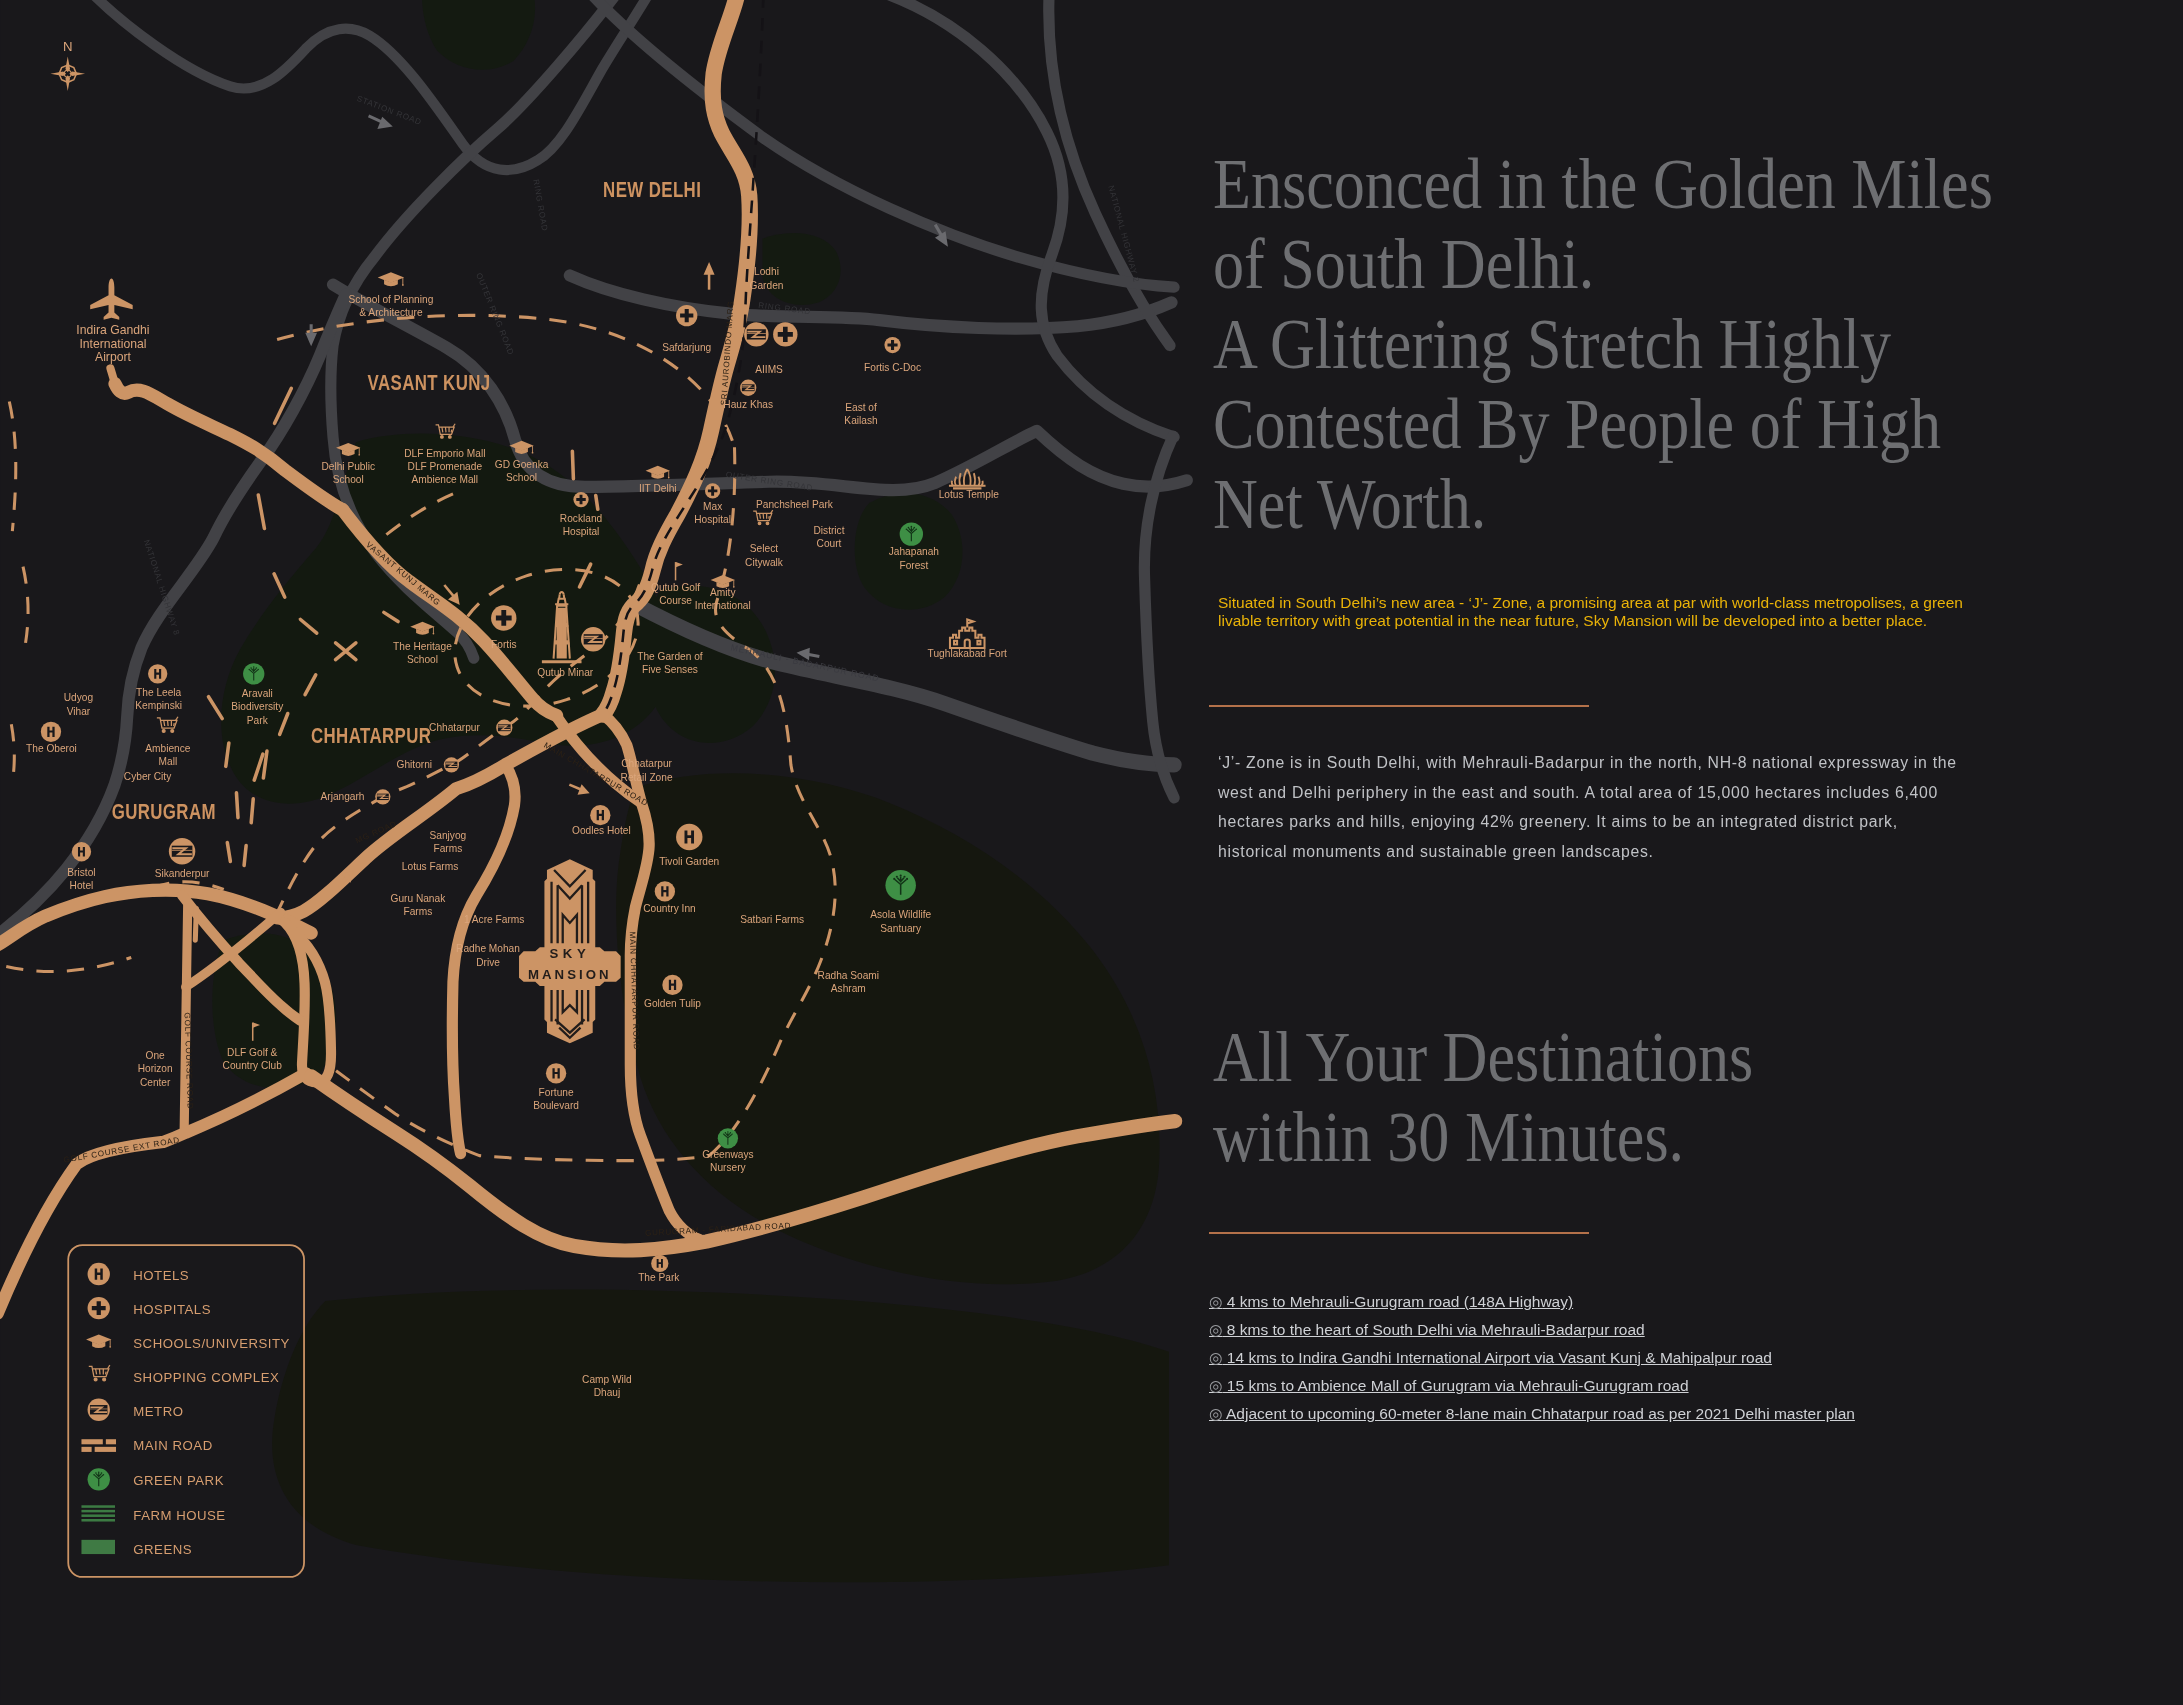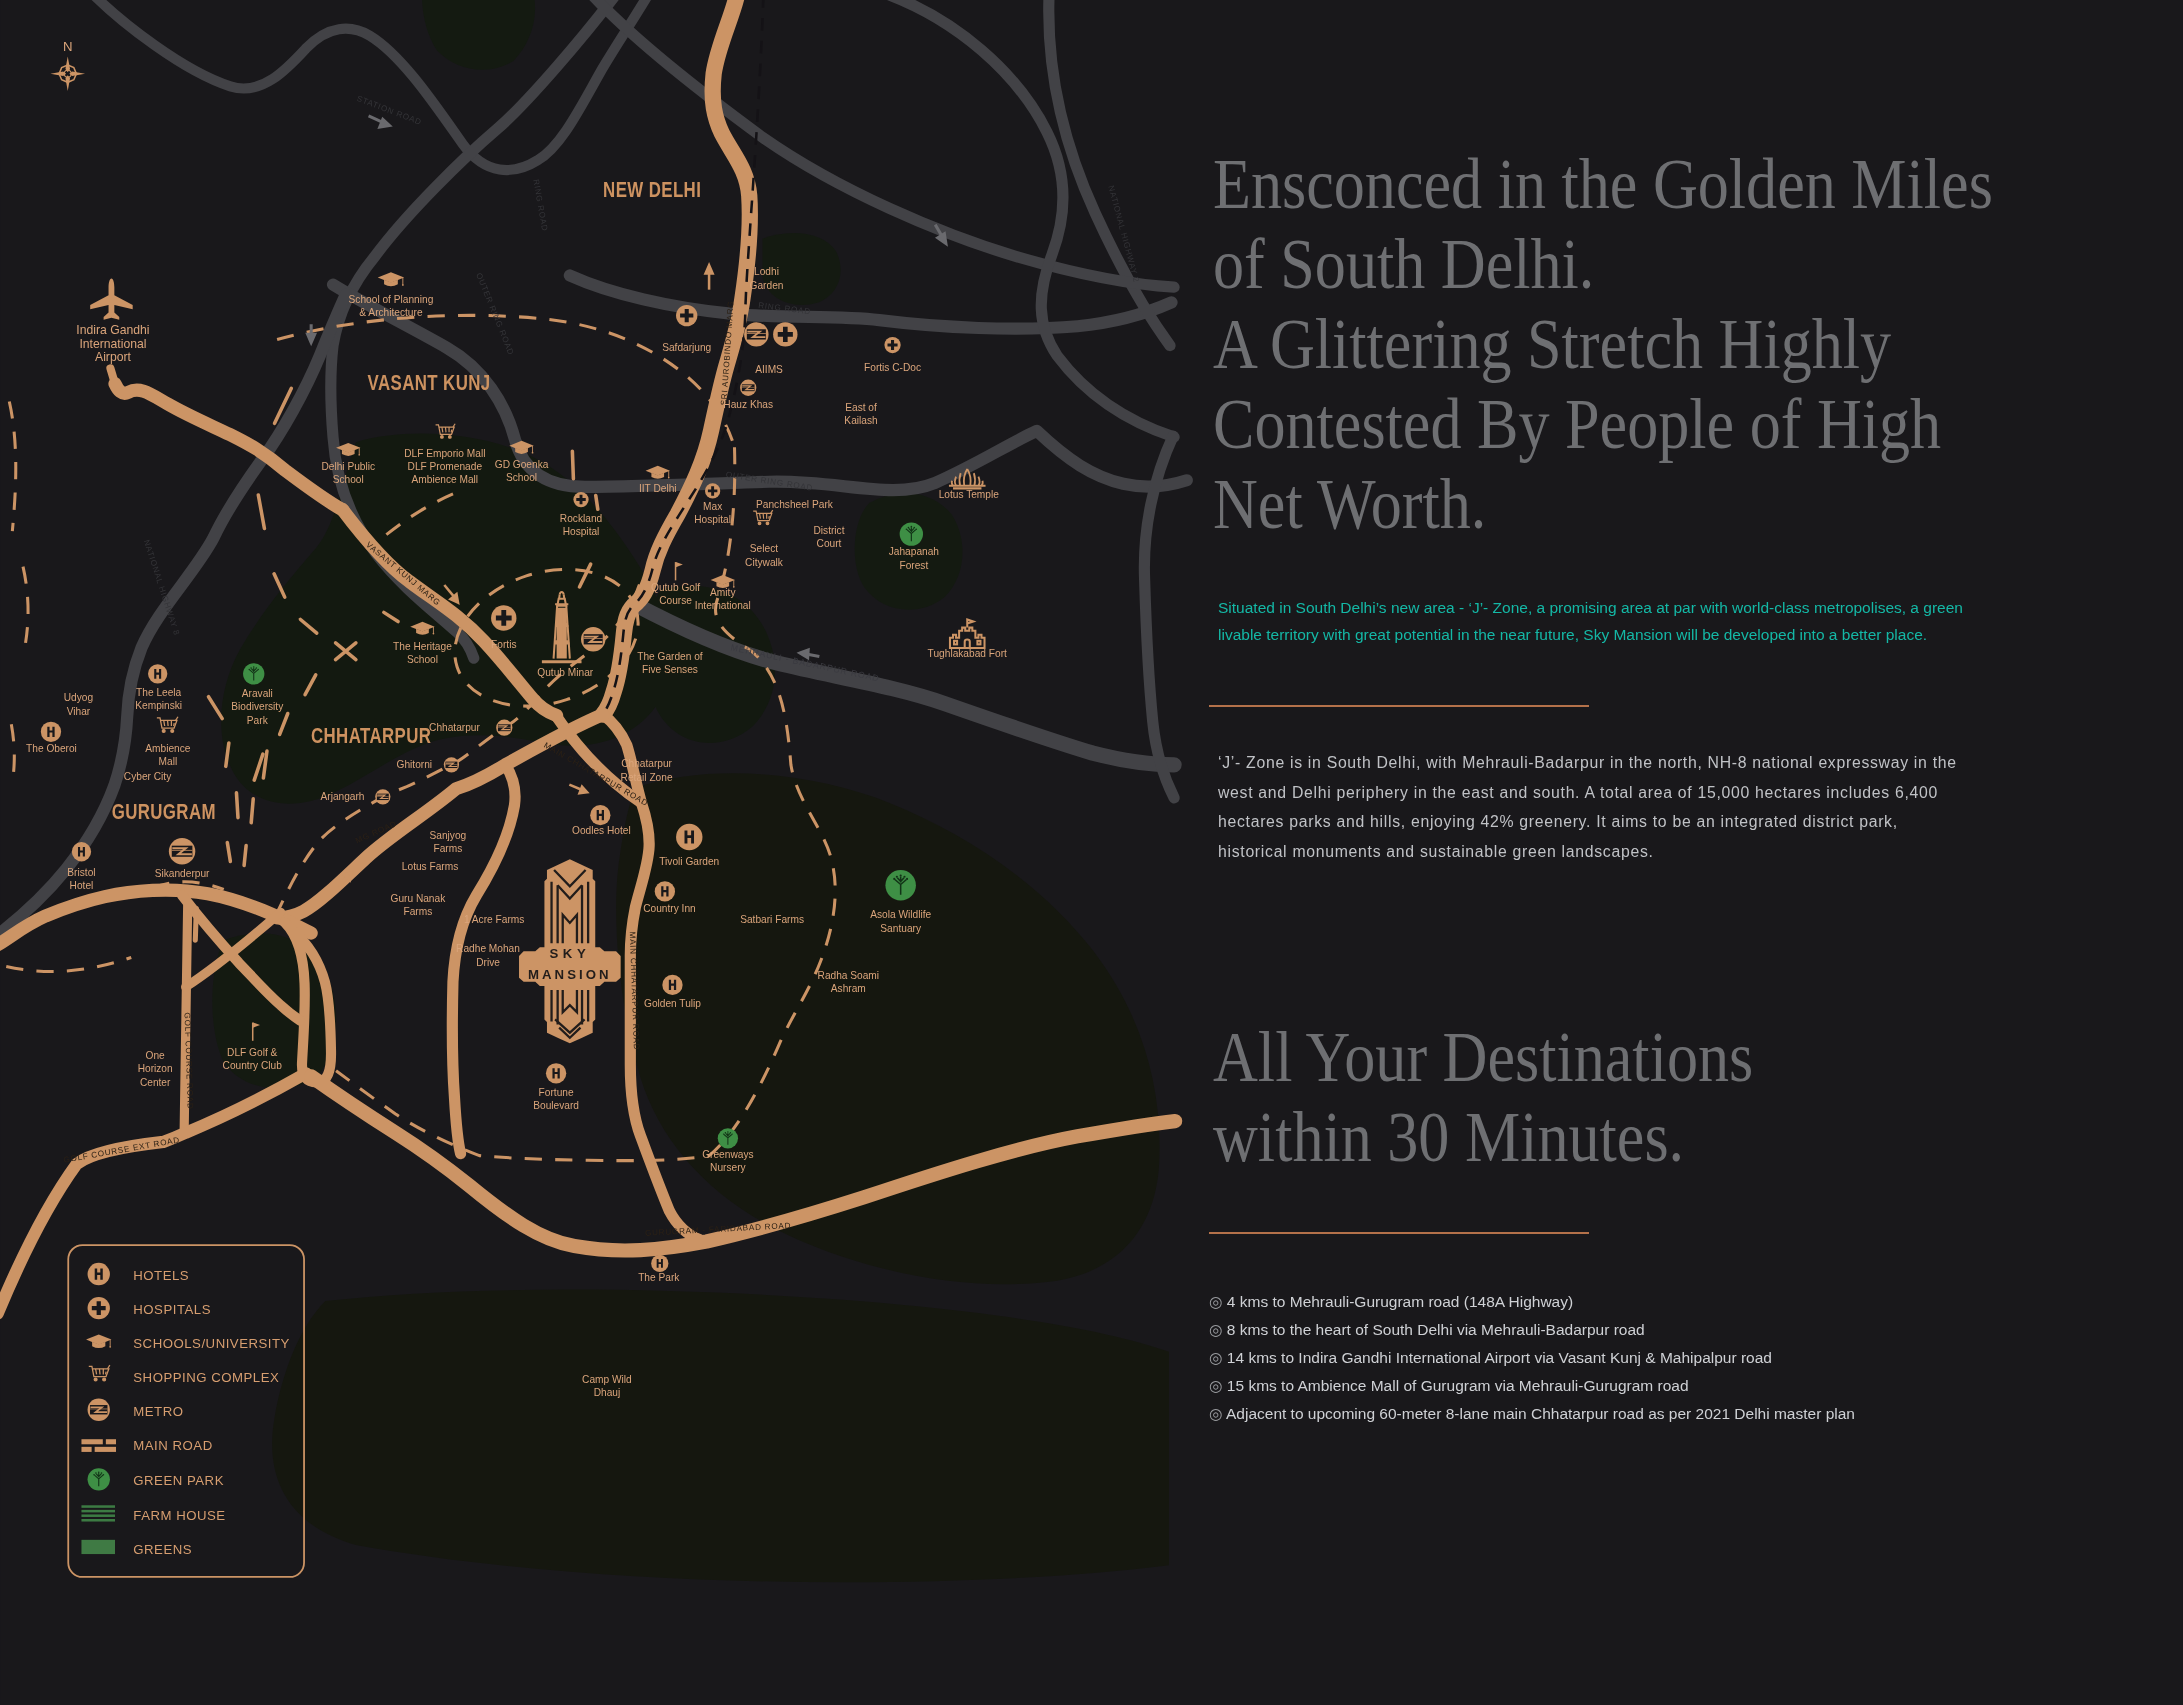--- a/index.html
+++ b/index.html
@@ -7,21 +7,21 @@
 svg text{font-family:"Liberation Sans",sans-serif;}
 .t{fill:#dba57b;font-size:20px;text-anchor:middle;}
 .b{fill:#cd9260;font-size:42px;font-weight:bold;letter-spacing:1px;text-anchor:middle;}
 .r{fill:#2b2015;font-size:16px;letter-spacing:1.5px;text-anchor:middle;}
 .g{fill:#343438;font-size:16px;letter-spacing:1.5px;text-anchor:middle;}
 .gm{fill:#3a3a40;font-size:17px;letter-spacing:2px;text-anchor:middle;}
 .ro{stroke:#cc9465;fill:none;stroke-linecap:round;stroke-linejoin:round;}
 .gr{stroke:#424246;fill:none;stroke-linecap:round;stroke-linejoin:round;}
 .da{stroke:#cc9465;fill:none;stroke-linecap:butt;stroke-width:6;stroke-dasharray:34 26;}
 .h1s{position:absolute;font-family:"Liberation Serif",serif;color:#6e6f72;font-size:71px;line-height:80px;letter-spacing:0px;transform:scaleX(0.875);transform-origin:left top;white-space:nowrap;}
-.bodytx{position:absolute;color:#14b8a6;font-size:15.5px;line-height:27px;}
+.bodytx{position:absolute;color:#eab308;font-size:15.5px;line-height:18px;}
 .div{position:absolute;height:1.5px;background:#b4714a;width:380px;left:1209px;}
 </style>
 </head>
 <body>
 <div class="page">
 <svg width="2183" height="1705" viewBox="0 0 4295 3355" style="position:absolute;left:0;top:0;">
 <defs>
 <g id="met">
           <circle r="1" fill="#cc9465"></circle>
           <rect x="-0.78" y="-0.42" width="1.56" height="0.84" fill="#19181b"></rect>
@@ -460,21 +460,21 @@
 <div class="bodytx" style="left:1218px;top:594px;width:762px;">Situated in South Delhi’s new area - ‘J’- Zone, a promising area at par with world-class metropolises, a green livable territory with great potential in the near future, Sky Mansion will be developed into a better place.</div>
 
 <div class="div" style="top:705px;"></div>
 
 <div class="bodytx" style="left:1218px;top:748px;width:743px;color:#c0c2c6;letter-spacing:0.7px;line-height:29.5px;font-size:15.8px;">‘J’- Zone is in South Delhi, with Mehrauli-Badarpur in the north, NH-8 national expressway in the west and Delhi periphery in the east and south. A total area of 15,000 hectares includes 6,400 hectares parks and hills, enjoying 42% greenery. It aims to be an integrated district park, historical monuments and sustainable green landscapes.</div>
 
 <div class="h1s" style="left:1213px;top:1017px;">All Your Destinations<br>within 30 Minutes.</div>
 
 <div class="div" style="top:1232px;"></div>
 
-<div class="bodytx" style="left:1209px;top:1288px;width:966px;line-height:28px;color:#cfd1d5;">
+<div class="bodytx" style="left:1209px;top:1288px;width:966px;line-height:28px;color:#cfd1d5;text-decoration:underline;">
 <span style="color:#97999d">◎</span> 4 kms to Mehrauli-Gurugram road (148A Highway)<br>
 <span style="color:#97999d">◎</span> 8 kms to the heart of South Delhi via Mehrauli-Badarpur road<br>
 <span style="color:#97999d">◎</span> 14 kms to Indira Gandhi International Airport via Vasant Kunj &amp; Mahipalpur road<br>
 <span style="color:#97999d">◎</span> 15 kms to Ambience Mall of Gurugram via Mehrauli-Gurugram road<br>
 <span style="color:#97999d">◎</span> Adjacent to upcoming 60-meter 8-lane main Chhatarpur road as per 2021 Delhi master plan
 </div>
 </div>
 
 
 </body></html>

